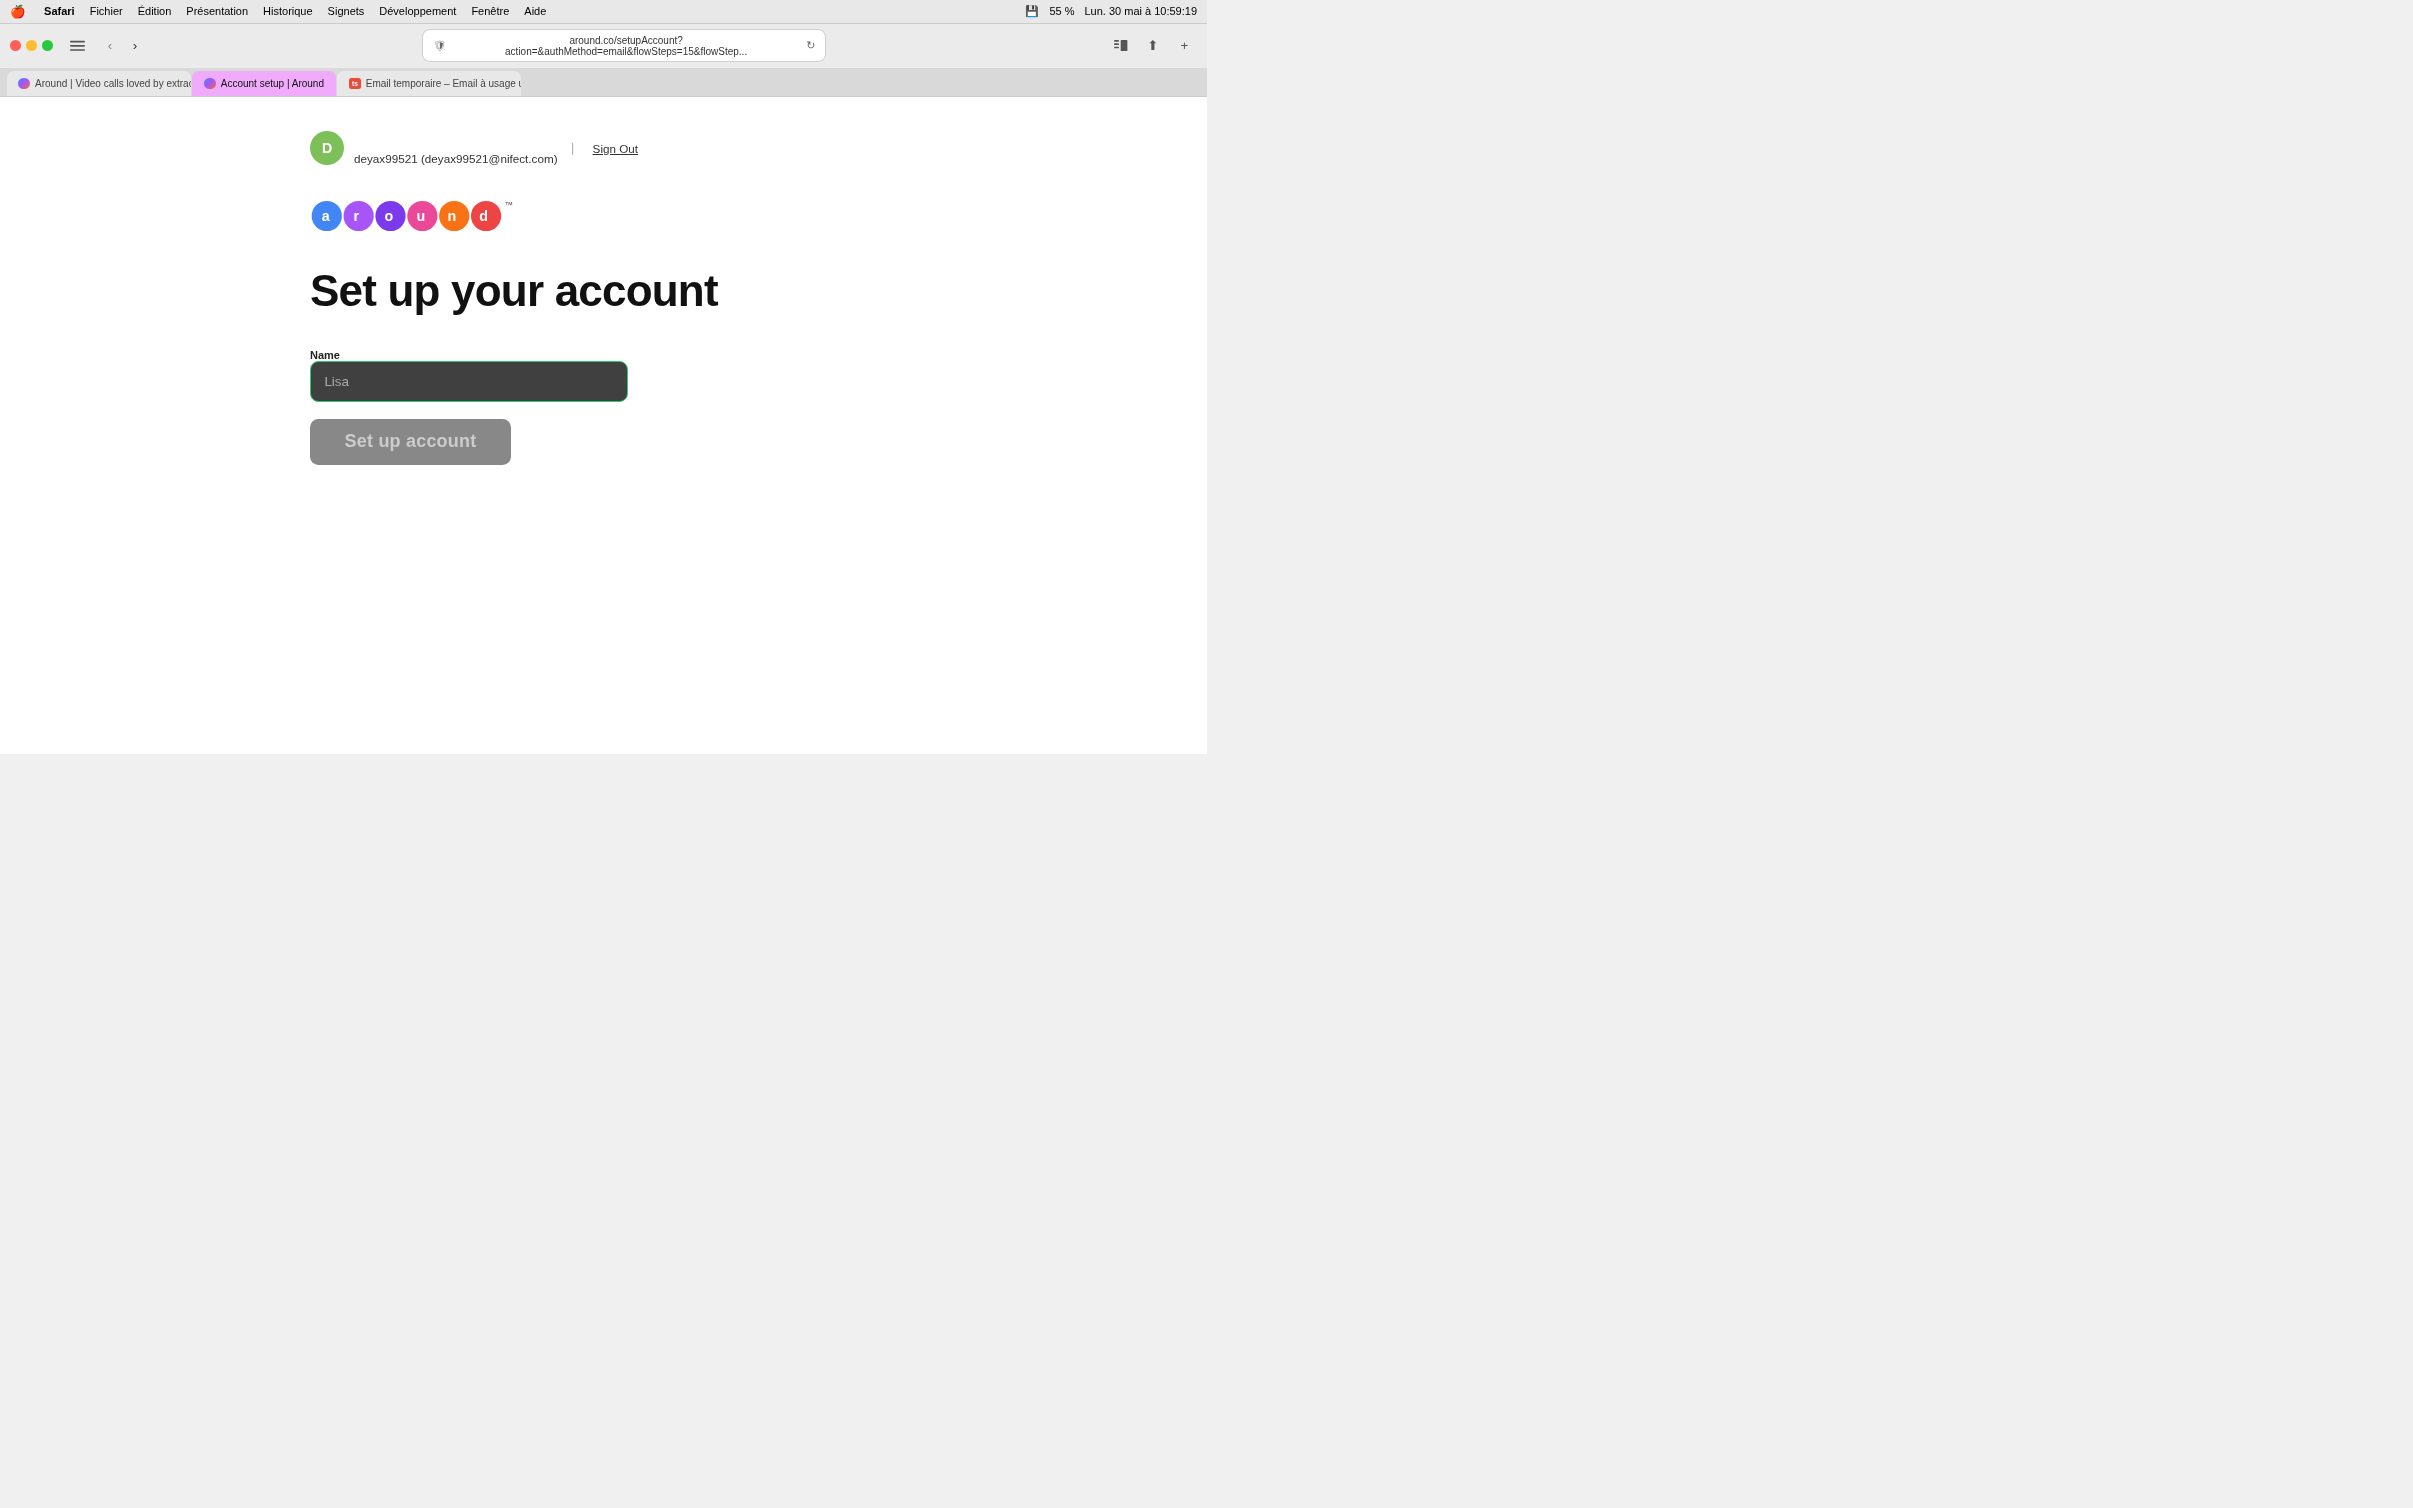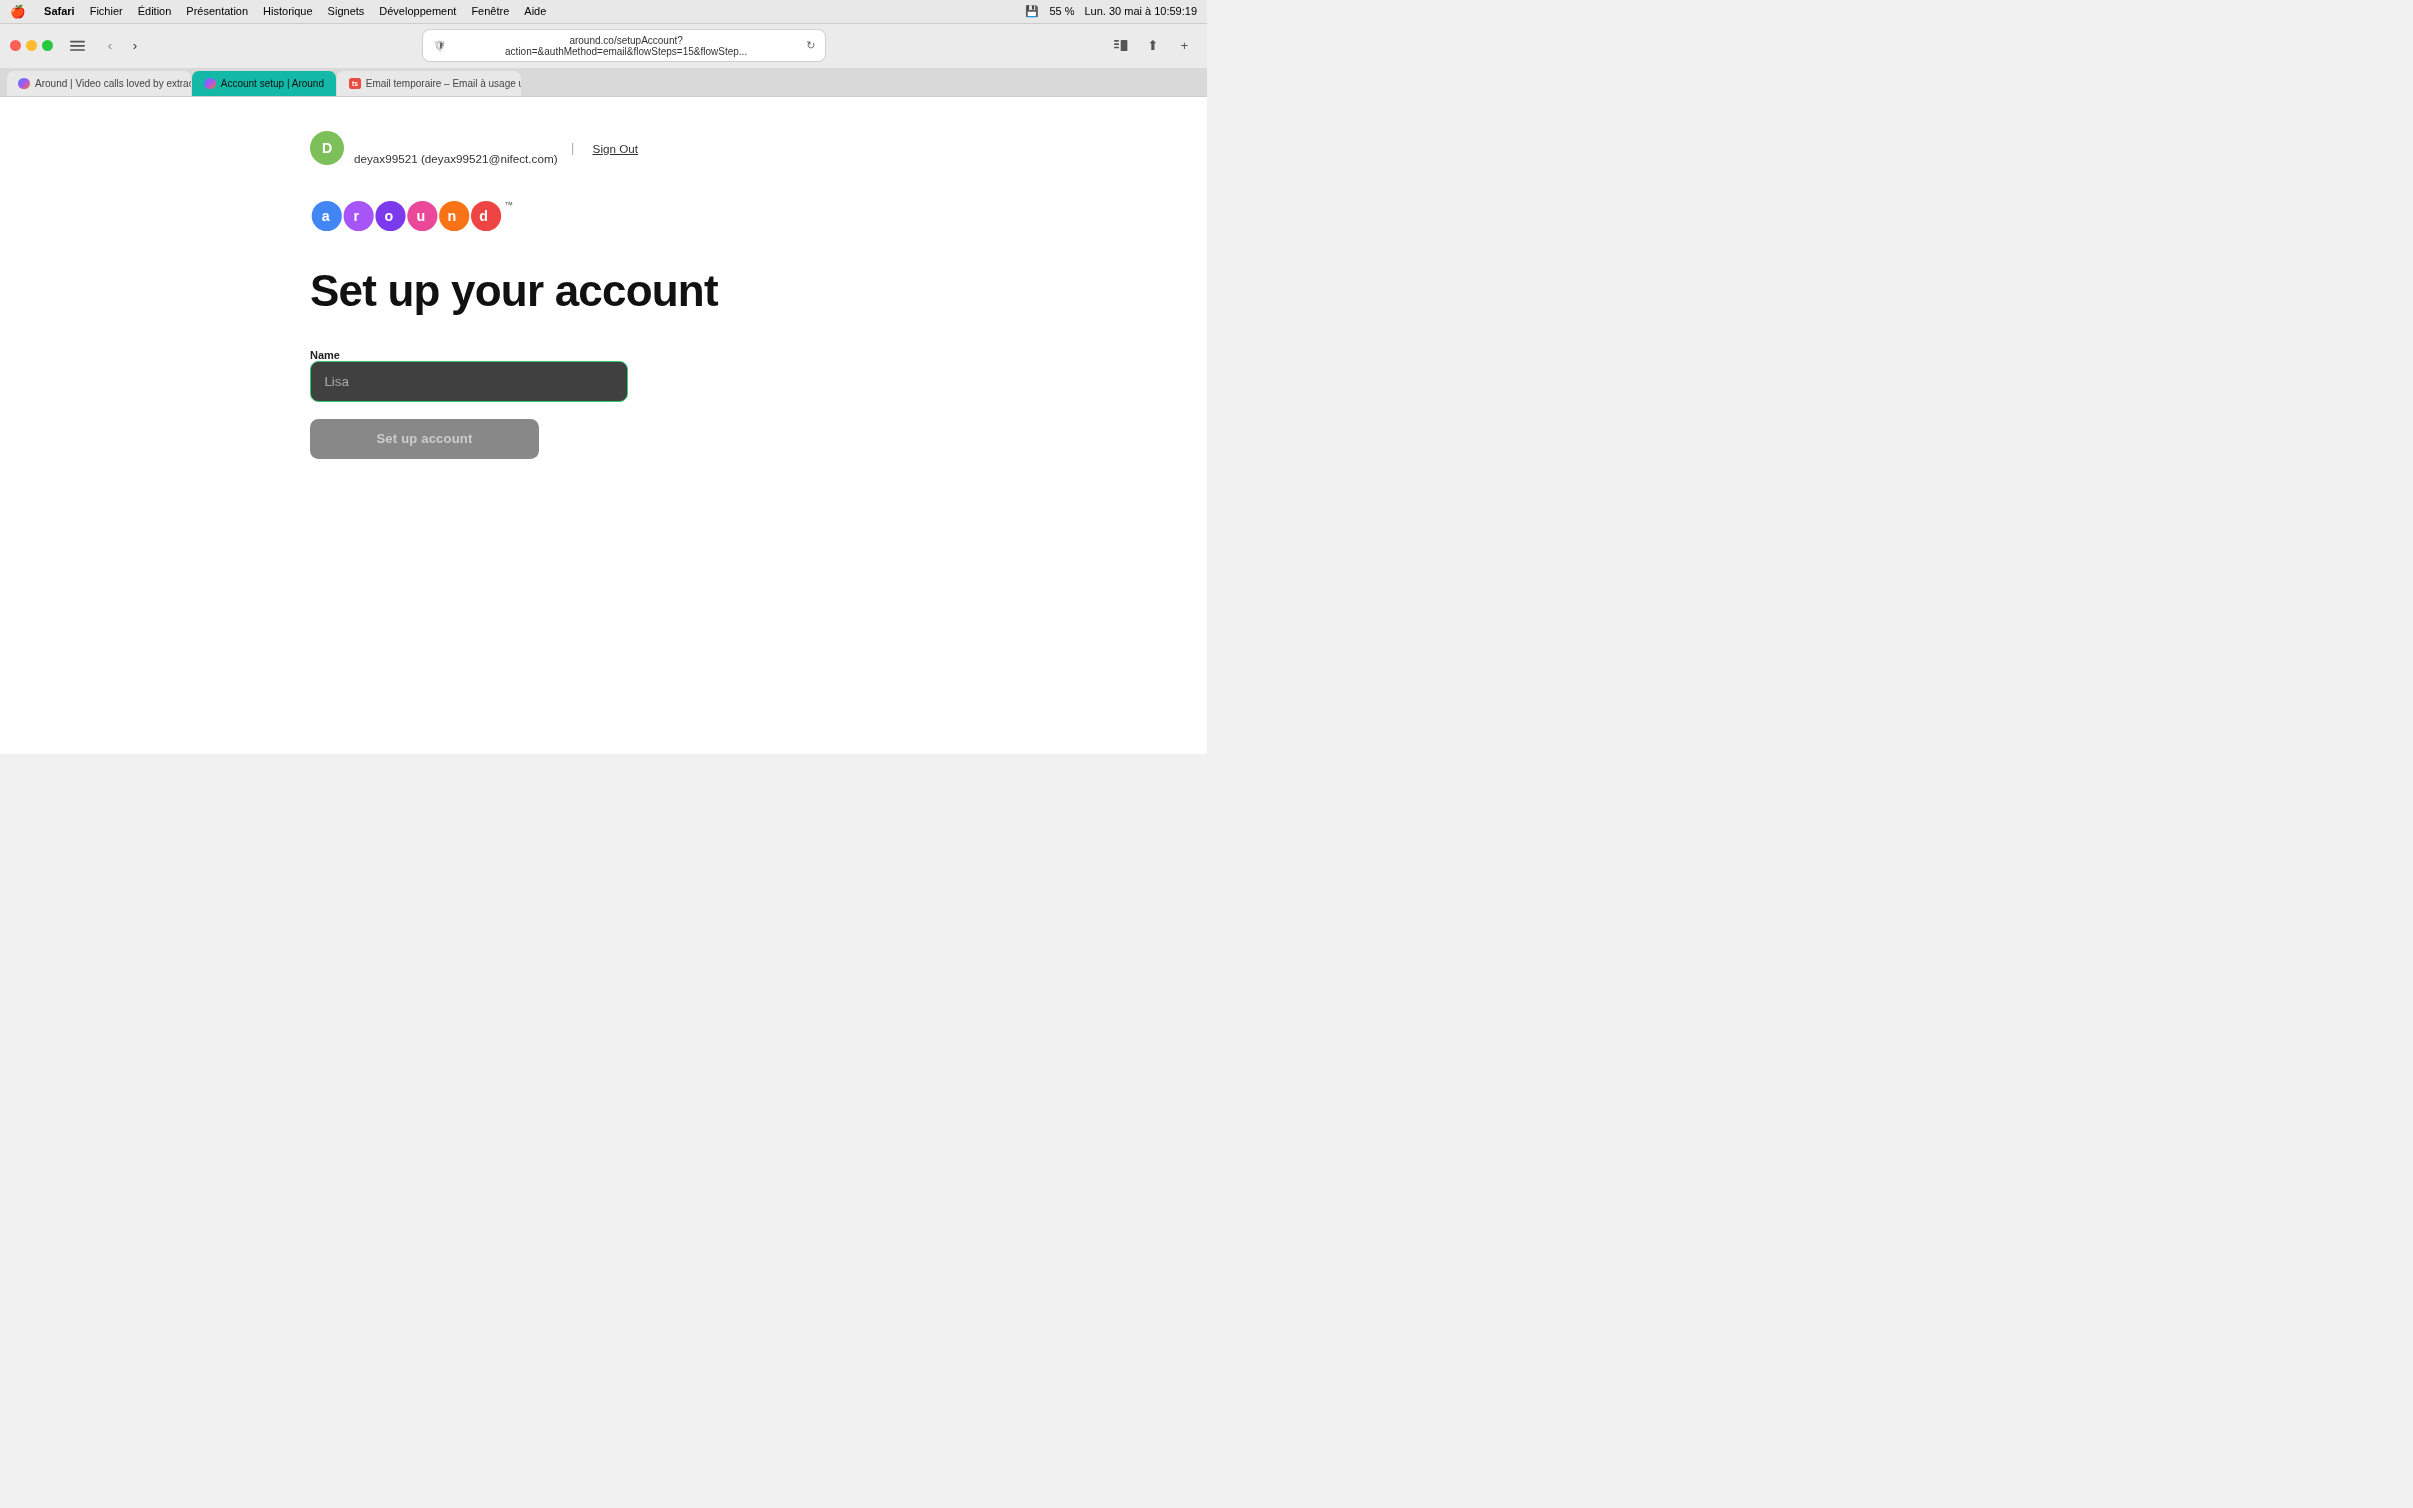--- a/index.html
+++ b/index.html
@@ -161,21 +161,21 @@
       font-size: 10px;
       color: #444;
       cursor: pointer;
       max-width: 184px;
       height: 25px;
       white-space: nowrap;
       overflow: hidden;
       text-overflow: ellipsis;
     }
     .tab.active {
-      background: #14b8a6;
+      background: #f0abfc;
       color: #111;
       font-weight: 500;
     }
     .tab-favicon {
       width: 11.7px;
       height: 11.7px;
       border-radius: 2.5px;
       flex-shrink: 0;
     }
     .tab-favicon-around {
@@ -279,25 +279,25 @@
       color: #999;
       background: #404040;
       margin-bottom: 17px;
       display: block;
     }
     .name-input::placeholder {
       color: #aaa;
     }
 
     .setup-btn {
-      width: 229px;
+      width: 201px;
       padding: 12.6px 0;
       background: #888;
       color: #ccc;
-      font-size: 13px;
+      font-size: 18px;
       font-weight: 600;
       border: none;
       border-radius: 8.4px;
       cursor: not-allowed;
       display: block;
       letter-spacing: 0.2px;
     }
   </style>
 </head>
 <body>

